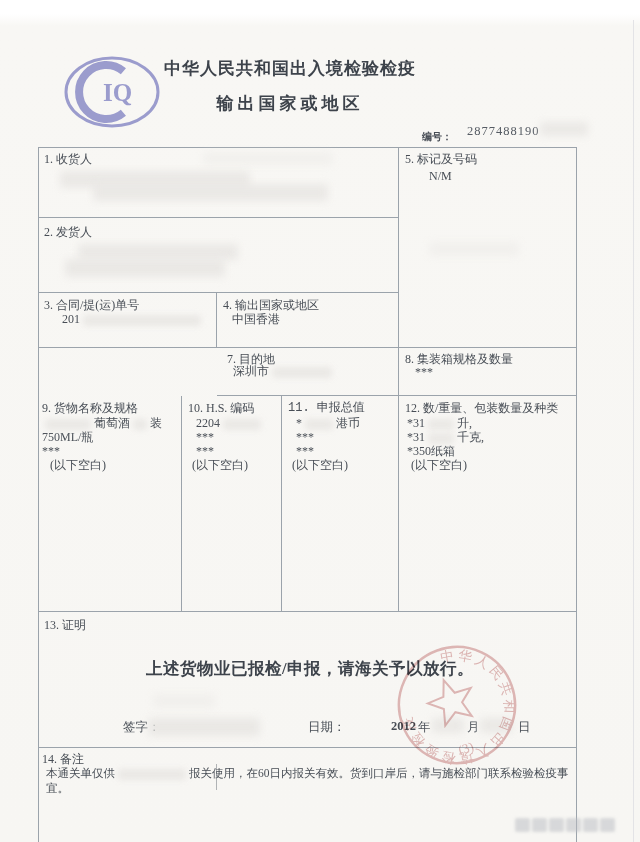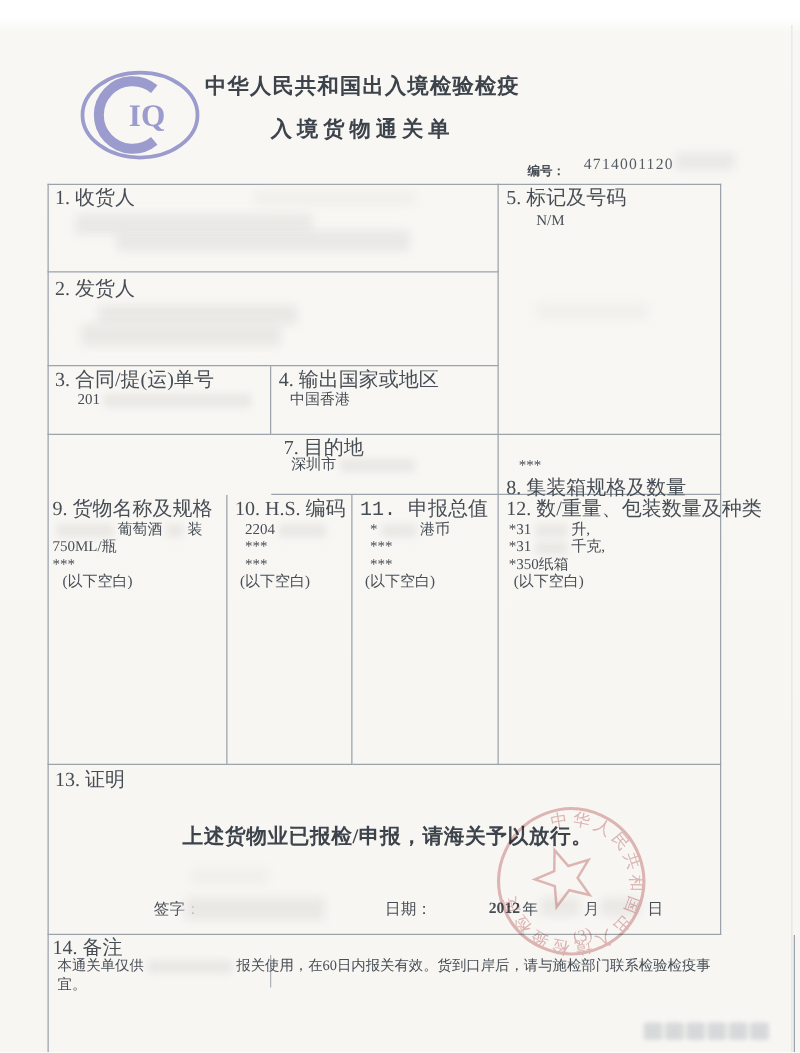--- a/index.html
+++ b/index.html
@@ -17,21 +17,21 @@
   .doc-title { position:absolute; left:180px; top:92px; width:220px; text-align:center;
                font-size:17px; font-weight:bold; color:#3d434b; letter-spacing:4px; }
   .serial-label { position:absolute; left:422px; top:130px; font-size:10px;font-weight:bold; }
   .serial-value { position:absolute; left:467px; top:124px; font-size:12.5px; letter-spacing:1px; color:#555b63; }
   
   .tbl-frame { position:absolute; left:38px; top:147px; width:539px; height:695px;
                border-left:1px solid #9ba3ab; border-top:1px solid #9ba3ab; }
   .cell { position:absolute; border-right:1px solid #9ba3ab; border-bottom:1px solid #9ba3ab;
           font-size:12px; line-height:14px; }
   .cell.no-bottom { border-bottom:none; }
-  .cell-label { position:absolute; font-size:16px; color:#474d55; white-space:nowrap; }
+  .cell-label { position:absolute; font-size:12px; color:#474d55; white-space:nowrap; }
   .val { position:absolute; white-space:nowrap; color:#474d55; }
   .vcol { position:absolute; }
   .vcol div { height:14px; white-space:nowrap; }
   
   .redact { position:absolute; background:#e8e6e3; opacity:.85; border-radius:2px; filter:blur(4px); }
   .redact.faint { opacity:.4; }
   .rx { display:inline-block; vertical-align:middle; height:11px; background:#e8e6e3;
         opacity:.85; border-radius:2px; filter:blur(3px); margin:0 3px; }
   
   .statement { position:absolute; font-size:16.5px; font-weight:bold; color:#3d434b;
@@ -55,23 +55,23 @@
 <div class="page">
   <div class="page-edge"></div>
 
   <svg class="logo" width="100" height="76" viewBox="0 0 100 76">
     <ellipse cx="50" cy="38" rx="46" ry="34" fill="none" stroke="#9b9ccd" stroke-width="3"></ellipse>
     <path d="M 61.4 17.3 A 27 27 0 1 0 61.4 58.7" fill="none" stroke="#9b9ccd" stroke-width="8"></path>
     <text x="41" y="47" font-size="25" font-weight="bold" fill="#9b9ccd" font-family="Liberation Serif, DejaVu Serif, serif">IQ</text>
   </svg>
 
   <div class="org-title">中华人民共和国出入境检验检疫</div>
-  <div class="doc-title">入境货物通关单</div>
+  <div class="doc-title">输出国家或地区</div>
   <span class="serial-label">编号：</span>
-  <span class="serial-value">4714001120</span>
+  <span class="serial-value">2877488190</span>
   <div class="redact" style="left:540px; top:122px; width:48px; height:14px;"></div>
 
   <div class="tbl-frame"></div>
 
   <div class="cell" style="left:38px; top:147px; width:361px; height:71px;">
     <span class="cell-label" style="left:6px; top:5px;">1. 收货人</span>
     <div class="redact faint" style="left:165px; top:5px; width:130px; height:13px;"></div>
     <div class="redact" style="left:22px; top:24px; width:190px; height:17px;"></div>
     <div class="redact" style="left:55px; top:37px; width:235px; height:17px;"></div>
   </div>
@@ -98,21 +98,21 @@
     <div class="redact faint" style="left:30px; top:95px; width:90px; height:14px;"></div>
   </div>
 
 
   <div class="cell" style="left:217px; top:348px; width:182px; height:48px;">
     <span class="cell-label" style="left:10px; top:4px;">7. 目的地</span>
     <span class="val" style="left:16px; top:16px;"><span>深圳市</span><span class="rx" style="width:60px;"></span></span>
   </div>
 
   <div class="cell" style="left:399px; top:348px; width:178px; height:48px;">
-    <span class="cell-label" style="left:6px; top:4px;margin-top:32px;">8. 集装箱规格及数量</span>
+    <span class="cell-label" style="left:6px; top:4px;">8. 集装箱规格及数量</span>
     <span class="val" style="left:16px; top:17px;">***</span>
   </div>
 
   <div class="cell" style="left:38px; top:396px; width:144px; height:216px;">
     <span class="cell-label" style="left:4px; top:5px;">9. 货物名称及规格</span>
     <div class="vcol" style="left:4px; top:20px; width:138px;">
       <div><span class="rx" style="width:46px;"></span><span>葡萄酒</span><span class="rx" style="width:14px;"></span><span>装</span></div>
       <div>750ML/瓶</div>
       <div>***</div>
       <div style="padding-left:8px;">(以下空白)</div>
@@ -157,21 +157,21 @@
     <div class="redact" style="left:110px; top:106px; width:112px; height:18px;"></div>
     <span class="sig-item" style="left:270px; top:108px;">日期：</span>
     <span class="sig-item" style="left:333px; top:107px; font-weight:bold;margin-left:20px;">2012</span>
     <span class="sig-item" style="left:380px; top:108px;">年</span>
     <div class="redact" style="left:394px; top:106px; width:32px; height:15px;"></div>
     <span class="sig-item" style="left:429px; top:108px;">月</span>
     <div class="redact" style="left:442px; top:106px; width:32px; height:15px;"></div>
     <span class="sig-item" style="left:480px; top:108px;">日</span>
   </div>
 
-  <div class="cell no-bottom" style="left:38px; top:748px; width:598px; height:94px;font-family:Liberation Serif, serif;">
+  <div class="cell no-bottom" style="left:38px; top:748px; width:539px; height:94px;font-family:Liberation Serif, serif;">
     <span class="cell-label" style="left:4px; top:4px;">14. 备注</span>
     <div class="remark-body" style="left:8px; top:18px; width:526px;"><span>本通关单仅供</span><span class="rx" style="width:68px;"></span><span>报关使用，在60日内报关有效。货到口岸后，请与施检部门联系检验检疫事宜。</span></div>
     <div class="artifact" style="left:178px; top:16px; height:26px;"></div>
   </div>
 
   <svg class="seal" viewBox="0 0 145 145">
     <defs>
       <path id="ringPath" d="M 72 25 A 47 47 0 1 1 71.9 25"></path>
     </defs>
     <g transform="rotate(-20 72 70)" fill="none" stroke="#d28f8f">

